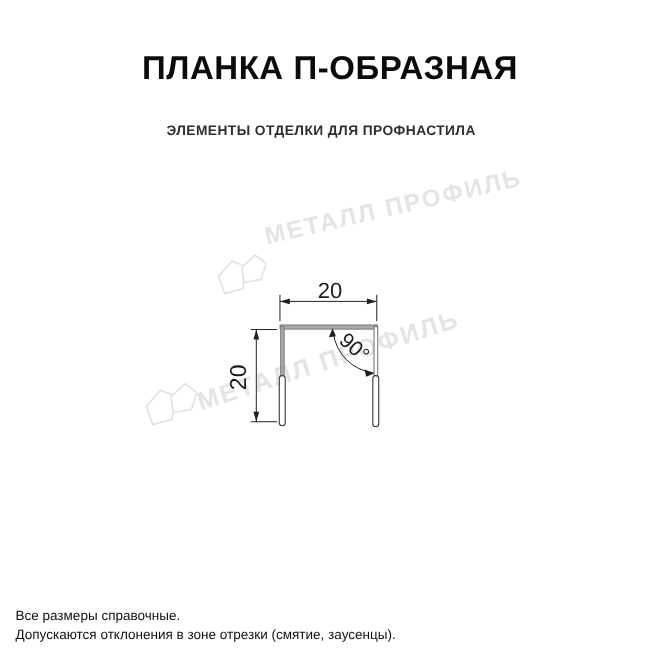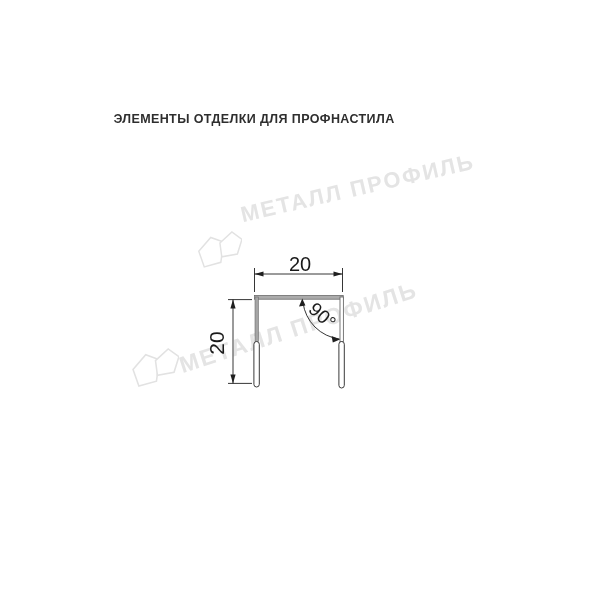--- a/index.html
+++ b/index.html
@@ -8,21 +8,21 @@
     font-family:"Liberation Sans",sans-serif;
   }
   
   .title{
     position:absolute;top:48px;left:0;width:600px;text-align:center;
     font-weight:800;font-size:30px;line-height:29px;letter-spacing:.5px;
     color:#0b0b0b;
   }
   .subtitle{
     position:absolute;top:112px;left:0;width:508px;text-align:center;
-    font-weight:700;font-size:12.5px;letter-spacing:.4px;color:#2e2e2e;
+    font-weight:700;font-size:12.5px;letter-spacing:.4px;color:#2e2e2e;padding-left:38px;
   }
   
   .wm-text{
     position:absolute;white-space:nowrap;font-weight:700;color:#e4e4e4;
     font-size:22px;letter-spacing:2px;line-height:26px;z-index:1;user-select:none;
   }
   .wm-text.upper{left:244px;top:202px;transform:rotate(-13deg);transform-origin:left bottom;}
   .wm-text.lower{left:184px;top:352px;font-size:23px;transform:rotate(-18deg);transform-origin:left bottom;}
   .wm-logo{position:absolute;z-index:1;}
   .wm-logo.upper{left:196px;top:229px;}
@@ -34,20 +34,21 @@
   .footer{
     position:absolute;left:14px;top:552px;font-size:12.3px;line-height:17px;color:#111;
   }
 </style>
 </head>
 <body>
 
 <div class="page">
 
   <div class="title">
+    <div>ПЛАНКА П-ОБРАЗНАЯ</div>
   </div>
   <div class="subtitle">ЭЛЕМЕНТЫ ОТДЕЛКИ ДЛЯ ПРОФНАСТИЛА</div>
 
   <svg class="wm-logo upper" width="46" height="39" viewBox="0 0 50 42">
     <path d="M3,24 L16,9 L30,14 L27,36 L9,41 Z" fill="#ffffff" stroke="#e2e2e2" stroke-width="1.6"></path>
     <path d="M26,15 L39,3 L50,11 L45,27 L28,30 Z" fill="#ffffff" stroke="#e2e2e2" stroke-width="1.6"></path>
   </svg>
   <span class="wm-text upper">МЕТАЛЛ ПРОФИЛЬ</span>
 
   <svg class="wm-logo lower" width="49" height="41" viewBox="0 0 50 42">
@@ -91,14 +92,18 @@
     </g>
 
     <g>
       <path d="M 303 302.5 A 42 42 0 0 0 339.5 339" fill="none" stroke="#1f1f1f" stroke-width="0.9"></path>
       <polygon points="302.3,298.4 299,306.6 305.4,305.6" fill="#1f1f1f"></polygon>
       <polygon points="340,339.6 331.6,335.9 332.8,342.4" fill="#1f1f1f"></polygon>
       <text x="322" y="322" text-anchor="middle" font-size="19" transform="rotate(42 322 316)">90°</text>
     </g>
   </svg>
 
+  <div class="footer">
+    <div>Все размеры справочные.</div>
+    <div>Допускаются отклонения в зоне отрезки (смятие, заусенцы).</div>
+  </div>
 
 </div>
 
 </body></html>

